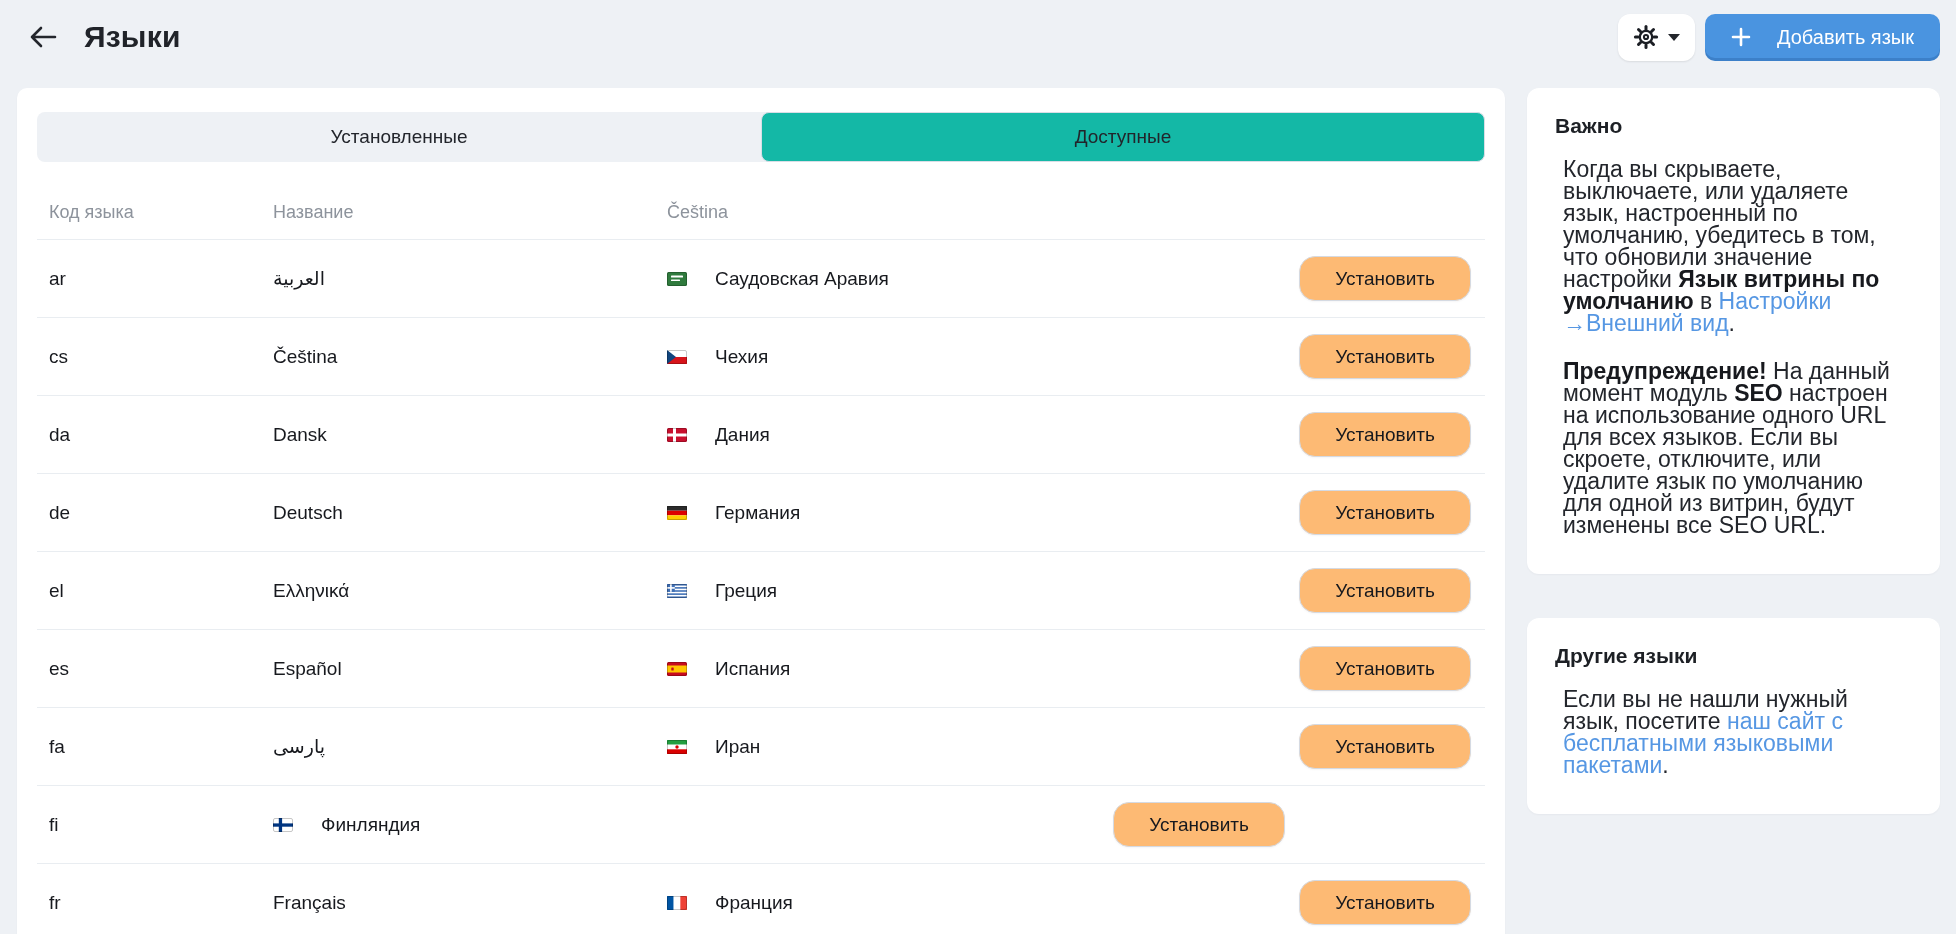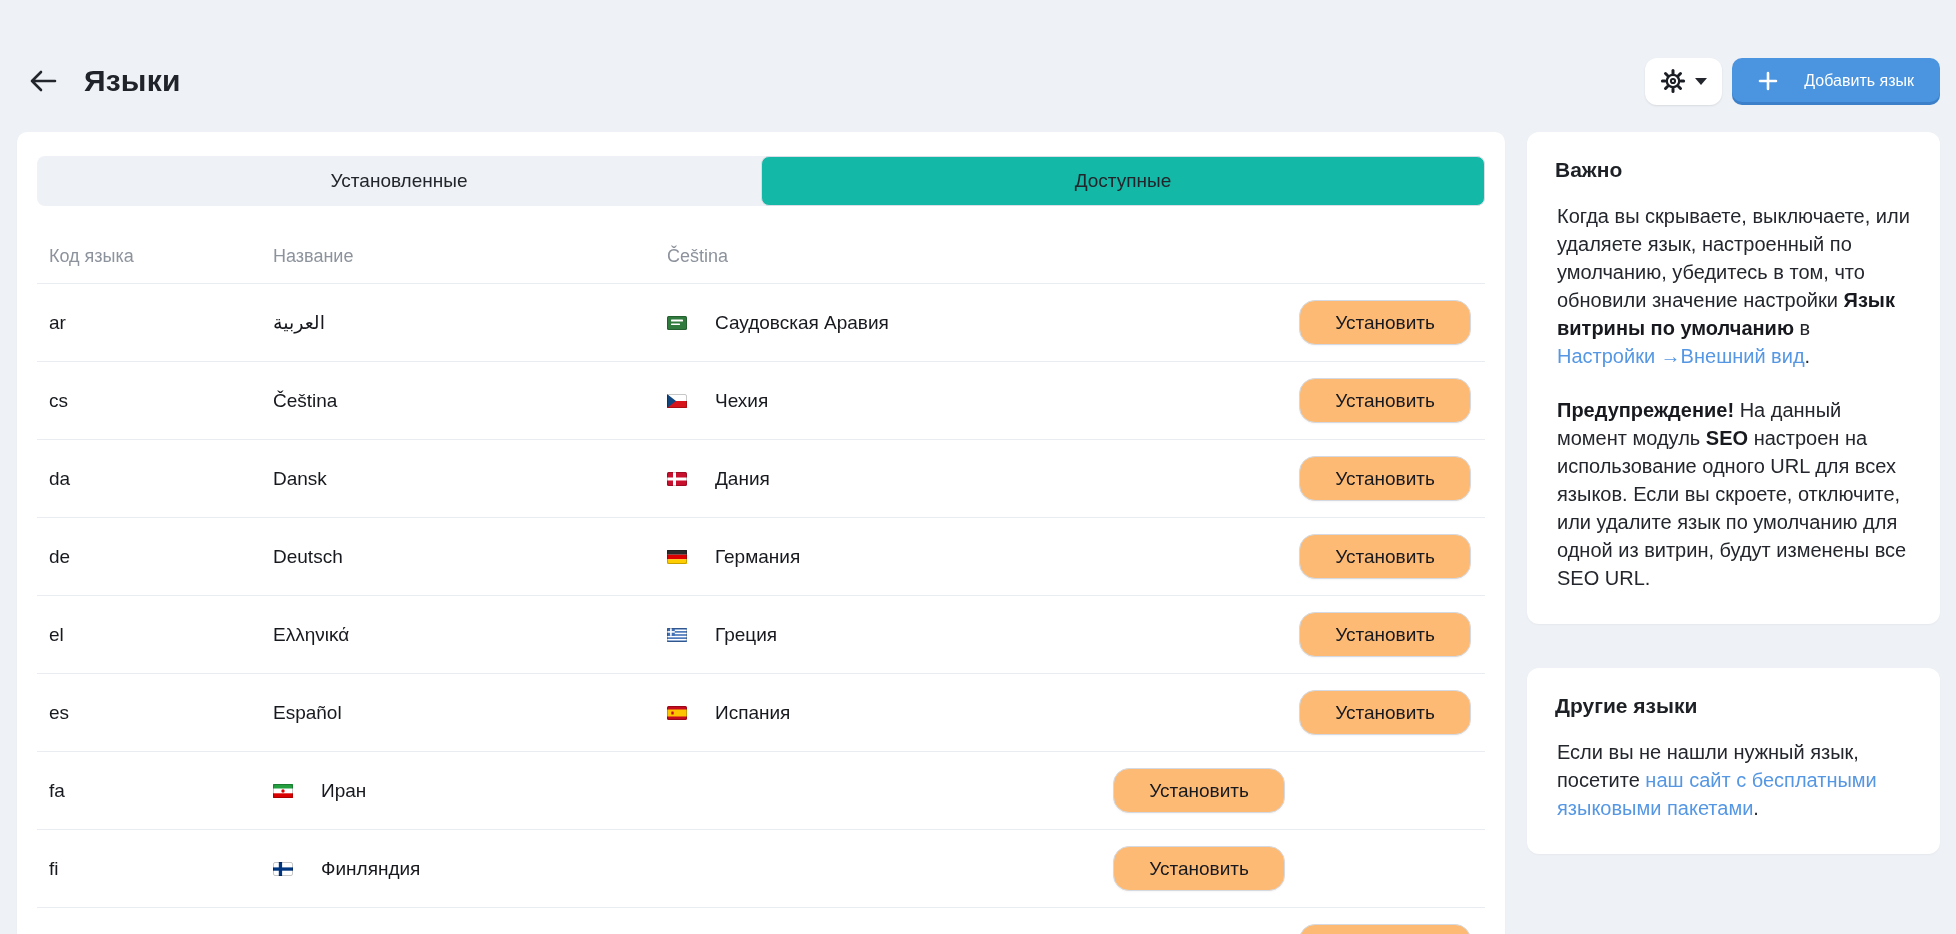--- a/index.html
+++ b/index.html
@@ -13,27 +13,27 @@
     --btn-border:#d5dae2;
   }
   *{box-sizing:border-box;}
   html,body{margin:0;padding:0;width:1956px;height:934px;overflow:hidden;}
   body{
     background:var(--page-bg);
     font-family:"Liberation Sans","DejaVu Sans",sans-serif;
     color:var(--text);
   }
   
-  .topbar{height:74px;display:flex;align-items:center;padding:0 16px 0 22px;margin-top:44px;}
+  .topbar{height:74px;display:flex;align-items:center;padding:0 16px 0 22px;}
   .back-btn{background:none;border:none;padding:6px;cursor:pointer;display:flex;align-items:center;}
   .page-title{font-size:30px;font-weight:700;margin:0 0 0 20px;color:#202329;letter-spacing:.2px;}
   .topbar-actions{margin-left:auto;display:flex;align-items:center;gap:10px;}
   .gear-btn{height:47px;width:77px;background:#fff;border:none;border-radius:12px;display:flex;align-items:center;justify-content:center;gap:9px;cursor:pointer;box-shadow:0 1px 2px rgba(25,30,40,.10);}
   .caret{width:0;height:0;border-left:6px solid transparent;border-right:6px solid transparent;border-top:7px solid #23262c;}
-  .add-btn{height:47px;padding:0 26px;background:var(--accent);border:none;border-radius:10px;color:#fff;font-size:16px;display:flex;align-items:center;gap:26px;cursor:pointer;box-shadow:inset 0 -3px 0 rgba(15,60,120,.22);}
+  .add-btn{height:47px;padding:0 26px;background:var(--accent);border:none;border-radius:10px;color:#fff;font-size:20px;display:flex;align-items:center;gap:26px;cursor:pointer;box-shadow:inset 0 -3px 0 rgba(15,60,120,.22);}
   
   .content{display:flex;align-items:flex-start;gap:22px;padding:14px 16px 0 17px;}
   .main-card{flex:1;background:var(--card-bg);border-radius:10px;padding:24px 20px 0 20px;height:1100px;box-shadow:0 1px 2px rgba(25,30,40,.04);}
   
   .tabs{display:flex;height:50px;background:var(--page-bg);border-radius:8px;}
   .tab{flex:1;display:flex;align-items:center;justify-content:center;font-size:19px;color:#22252b;cursor:pointer;border:1px solid transparent;border-radius:8px;}
   .tab.active{background:#14b8a6;border-color:#d9dee6;}
   
   .table{margin-top:40px;}
   .trow{display:grid;grid-template-columns:224px 394px 1fr 186px;align-items:center;border-bottom:1px solid var(--divider);}
@@ -42,21 +42,21 @@
   .tbody-row{height:78px;font-size:19px;}
   .country-cell{display:flex;align-items:center;gap:28px;}
   .flag{display:inline-block;flex:none;}
   .btn-cell{display:flex;justify-content:flex-end;padding-right:14px !important;}
   .install-btn{min-width:172px;height:45px;border:1px solid var(--btn-border);border-radius:16px;background:#fdba74;font-size:19px;color:var(--text);cursor:pointer;font-family:inherit;box-shadow:0 1px 2px rgba(25,30,40,.04);}
   
   .sidebar{width:413px;flex:none;}
   .side-card{background:var(--card-bg);border-radius:12px;padding:26px 28px 30px 28px;box-shadow:0 1px 2px rgba(25,30,40,.04);}
   .side-card + .side-card{margin-top:44px;}
   .side-card h2{margin:0 0 20px 0;font-size:21px;font-weight:700;color:#1d2025;}
-  .side-card p{margin:2px;font-size:20px;line-height:28px;color:#23262c;}
+  .side-card p{margin:8px;font-size:23px;line-height:22px;color:#23262c;}
   .side-card p + p{margin-top:26px;}
   .side-card strong{font-weight:700;color:var(--text);}
   .link{color:var(--link);cursor:pointer;}
 </style>
 </head>
 <body>
 
 <header class="topbar">
   <button class="back-btn">
     <svg width="30" height="26" viewBox="0 0 30 26">
@@ -220,20 +220,21 @@
                 </svg>
               </span>
               <span>Испания</span>
             </div>
             <div class="btn-cell">
               <button class="install-btn">Установить</button>
             </div>
           </div>
           <div class="trow tbody-row">
             <div>fa</div>
+            <div>پارسی</div>
             <div class="country-cell">
               <span style="display: inline-flex;">
                 <svg class="flag" width="20" height="14" viewBox="0 0 20 14">
                   <rect width="20" height="4.7" fill="#239f40"></rect>
                   <rect y="4.7" width="20" height="4.6" fill="#fff"></rect>
                   <rect y="9.3" width="20" height="4.7" fill="#da0000"></rect>
                   <circle cx="10" cy="7" r="1.7" fill="#da0000"></circle>
                   <rect x="0.5" y="0.5" width="19" height="13" rx="1.5" fill="none" stroke="rgba(0,0,0,.22)"></rect>
                 </svg>
               </span>

